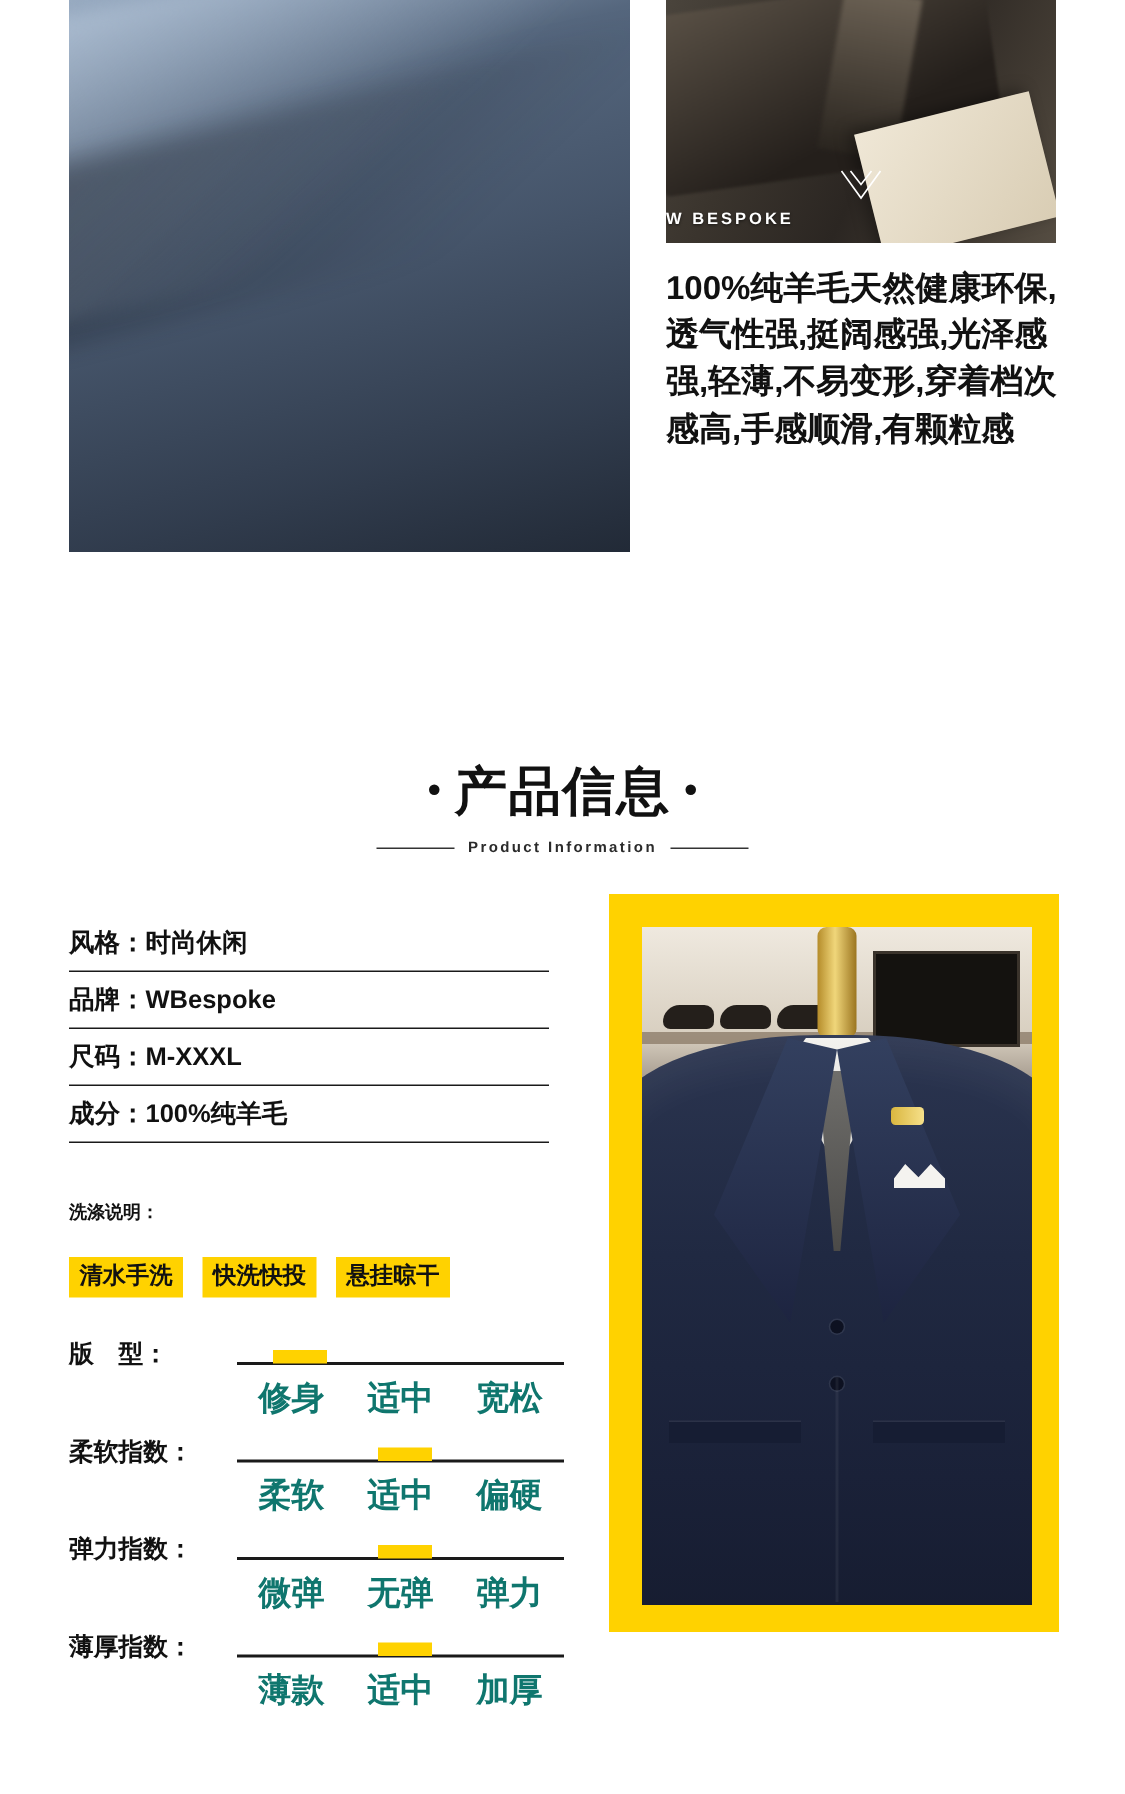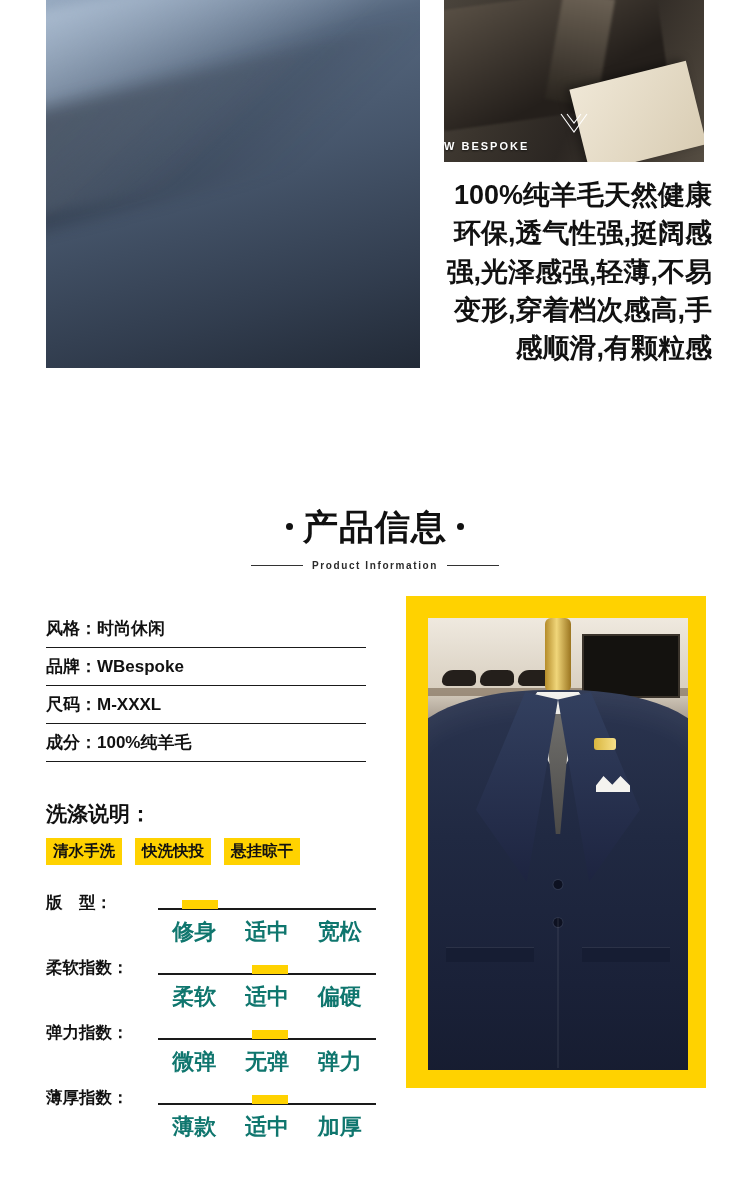--- a/index.html
+++ b/index.html
@@ -136,26 +136,25 @@
     font-weight: 600;
     letter-spacing: 2px;
     text-shadow: 0 1px 2px rgba(0,0,0,.6);
   }
 
   .top-desc {
     position: absolute;
     left: 444px;
     top: 176px;
     width: 268px;
-    font-size: 27px;
+    font-size: 22px;
     line-height: 1.42;
     font-weight: 700;
     color: #111;
     letter-spacing: 0px;
-    text-align: right;
   }
 
   
   .section-title-wrap {
     position: absolute;
     left: 0; right: 0;
     top: 472px;
     text-align: center;
     margin-top: 32px;
   }
@@ -210,21 +209,21 @@
     font-weight: 700;
   }
   .info-row .label { white-space: nowrap; }
   .info-row .value { font-weight: 700; }
 
   
   .wash-title {
     position: absolute;
     left: 46px;
     top: 800px;
-    font-size: 21px;
+    font-size: 12px;
     font-weight: 700;
     color: #111;
   }
   .wash-tags {
     position: absolute;
     left: 46px;
     top: 838px;
     display: flex;
     gap: 13px;
   }

